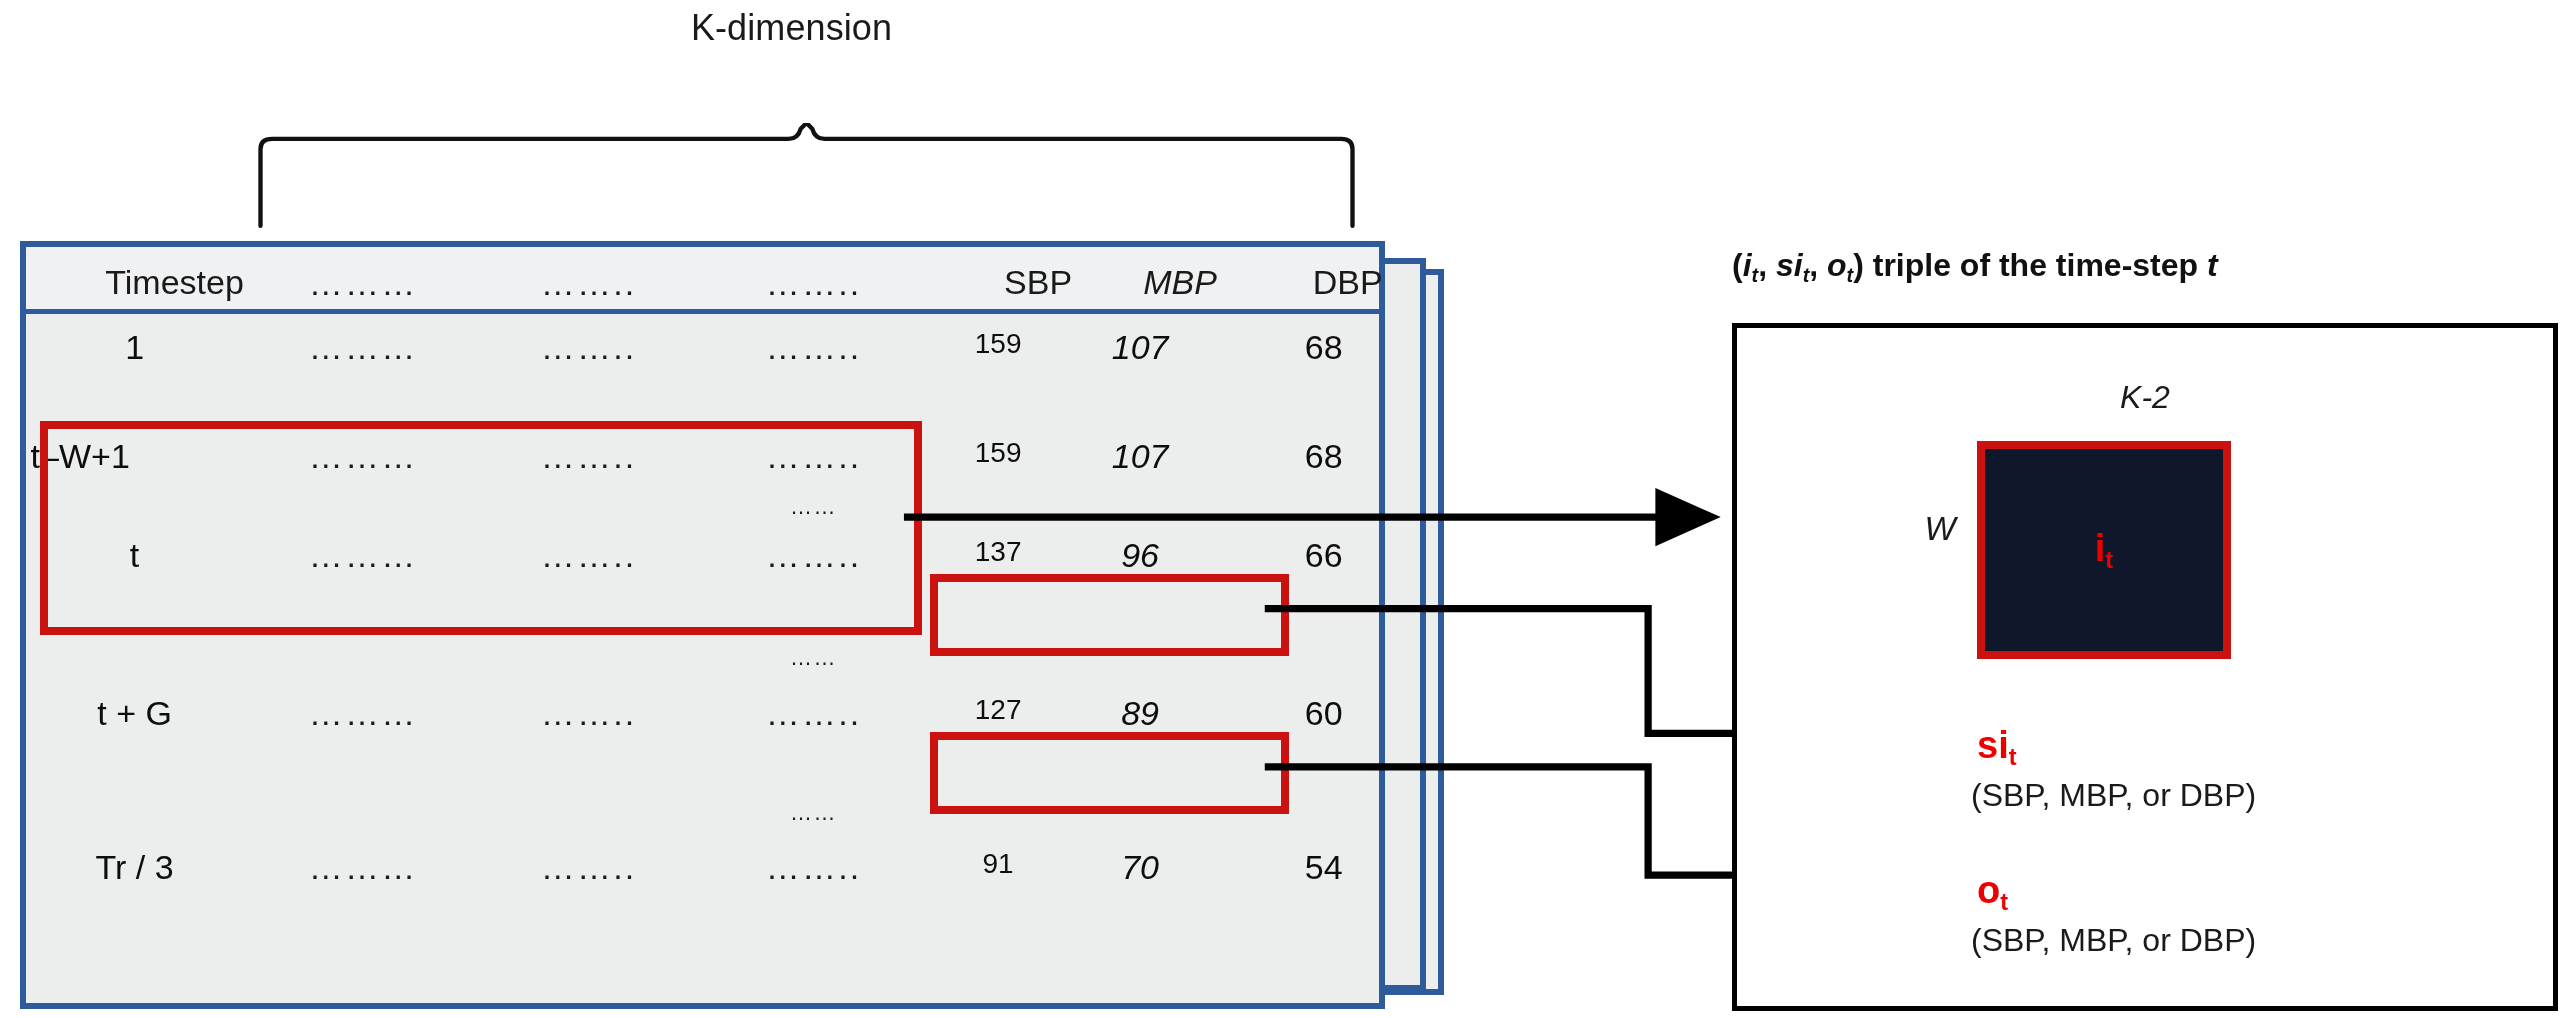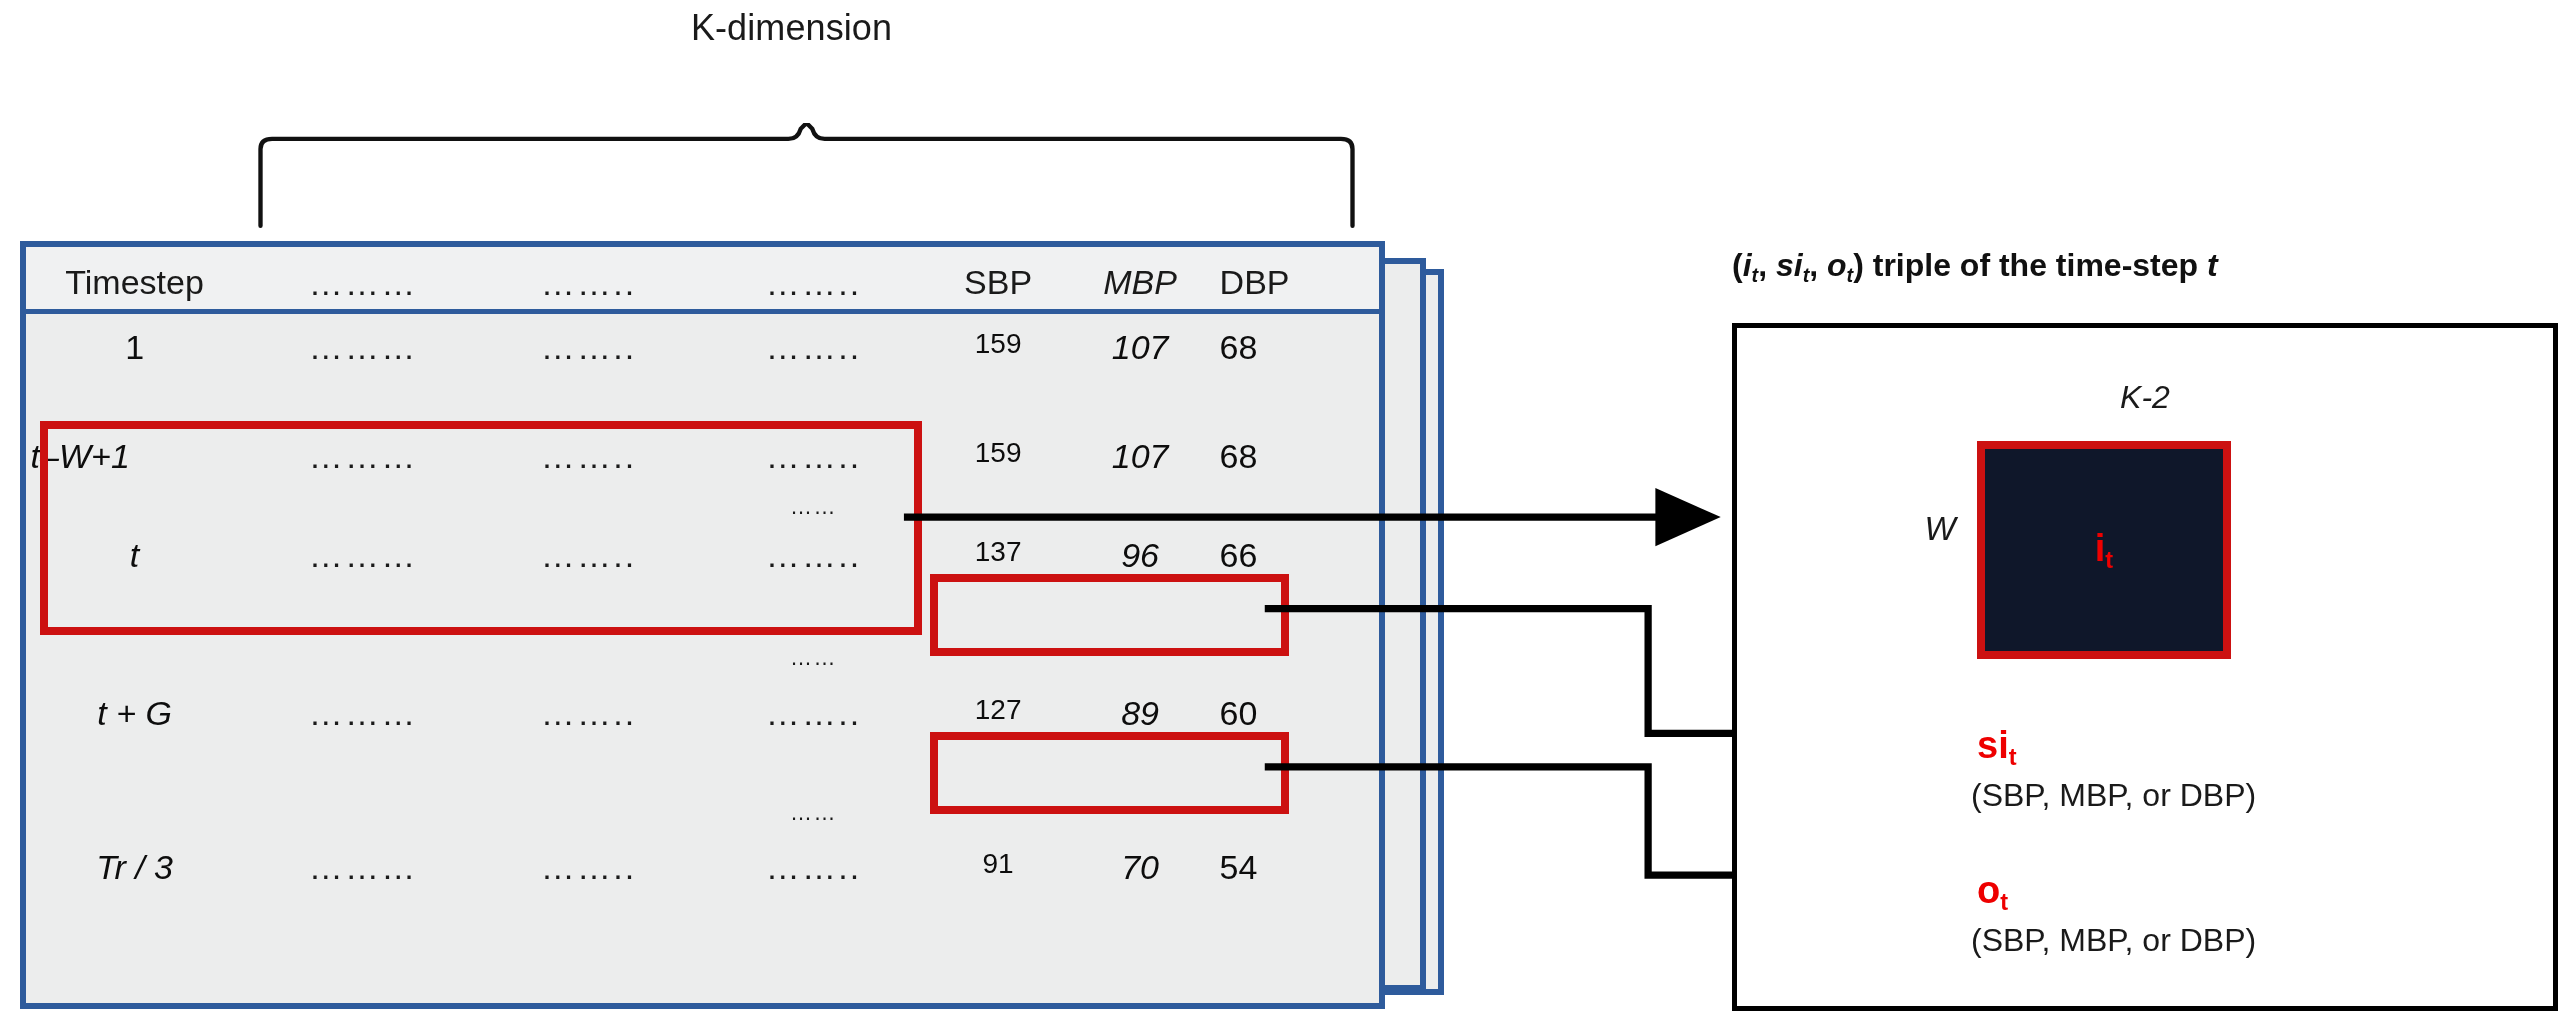--- a/index.html
+++ b/index.html
@@ -27,27 +27,27 @@
               border-bottom:5.1px solid #2e5b9c;box-sizing:border-box;
               background:#f0f1f2;}
   .cellrow{position:absolute;left:0;width:100%;height:51px;}
 
   .c-ts{position:absolute;left:0;width:218px;text-align:center;font-size:34px;}
   .c-d1{position:absolute;left:236px;width:203px;text-align:center;}
   .c-d2{position:absolute;left:465px;width:196px;text-align:center;}
   .c-d3{position:absolute;left:697px;width:182px;text-align:center;}
   .c-sbp{position:absolute;left:911px;width:123px;text-align:center;font-size:28px;}
   .c-mbp{position:absolute;left:1053px;width:123px;text-align:center;font-size:34px;font-style:italic;}
-  .c-dbp{position:absolute;left:1194px;width:123px;text-align:left;font-size:34px;}
+  .c-dbp{position:absolute;left:1194px;width:123px;text-align:right;font-size:34px;}
 
-  .hdr{font-size:34px;color:#1a1a1a;}
+  .hdr{font-size:34px;color:#1a1a1a;padding-left:40px;}
   .dots{font-size:34px;letter-spacing:2.2px;color:#1a1a1a;white-space:nowrap;}
   .small-ell{position:absolute;font-size:22px;letter-spacing:1.5px;color:#1a1a1a;
              left:697px;width:182px;text-align:center;}
-  .ital{font-style:italic;}
+  .ital{}
 
   
   .redbox{position:absolute;border:8px solid #cc1111;box-sizing:border-box;}
   #red-window{left:14.5px;top:174px;width:882px;height:214px;}
   #red-si{left:904px;top:327px;width:359px;height:82px;}
   #red-o{left:904px;top:485px;width:359px;height:82px;}
 
   
   #right-title{left:1732px;top:247px;width:842px;font-size:32px;font-weight:bold;
                color:#111;white-space:nowrap;}

